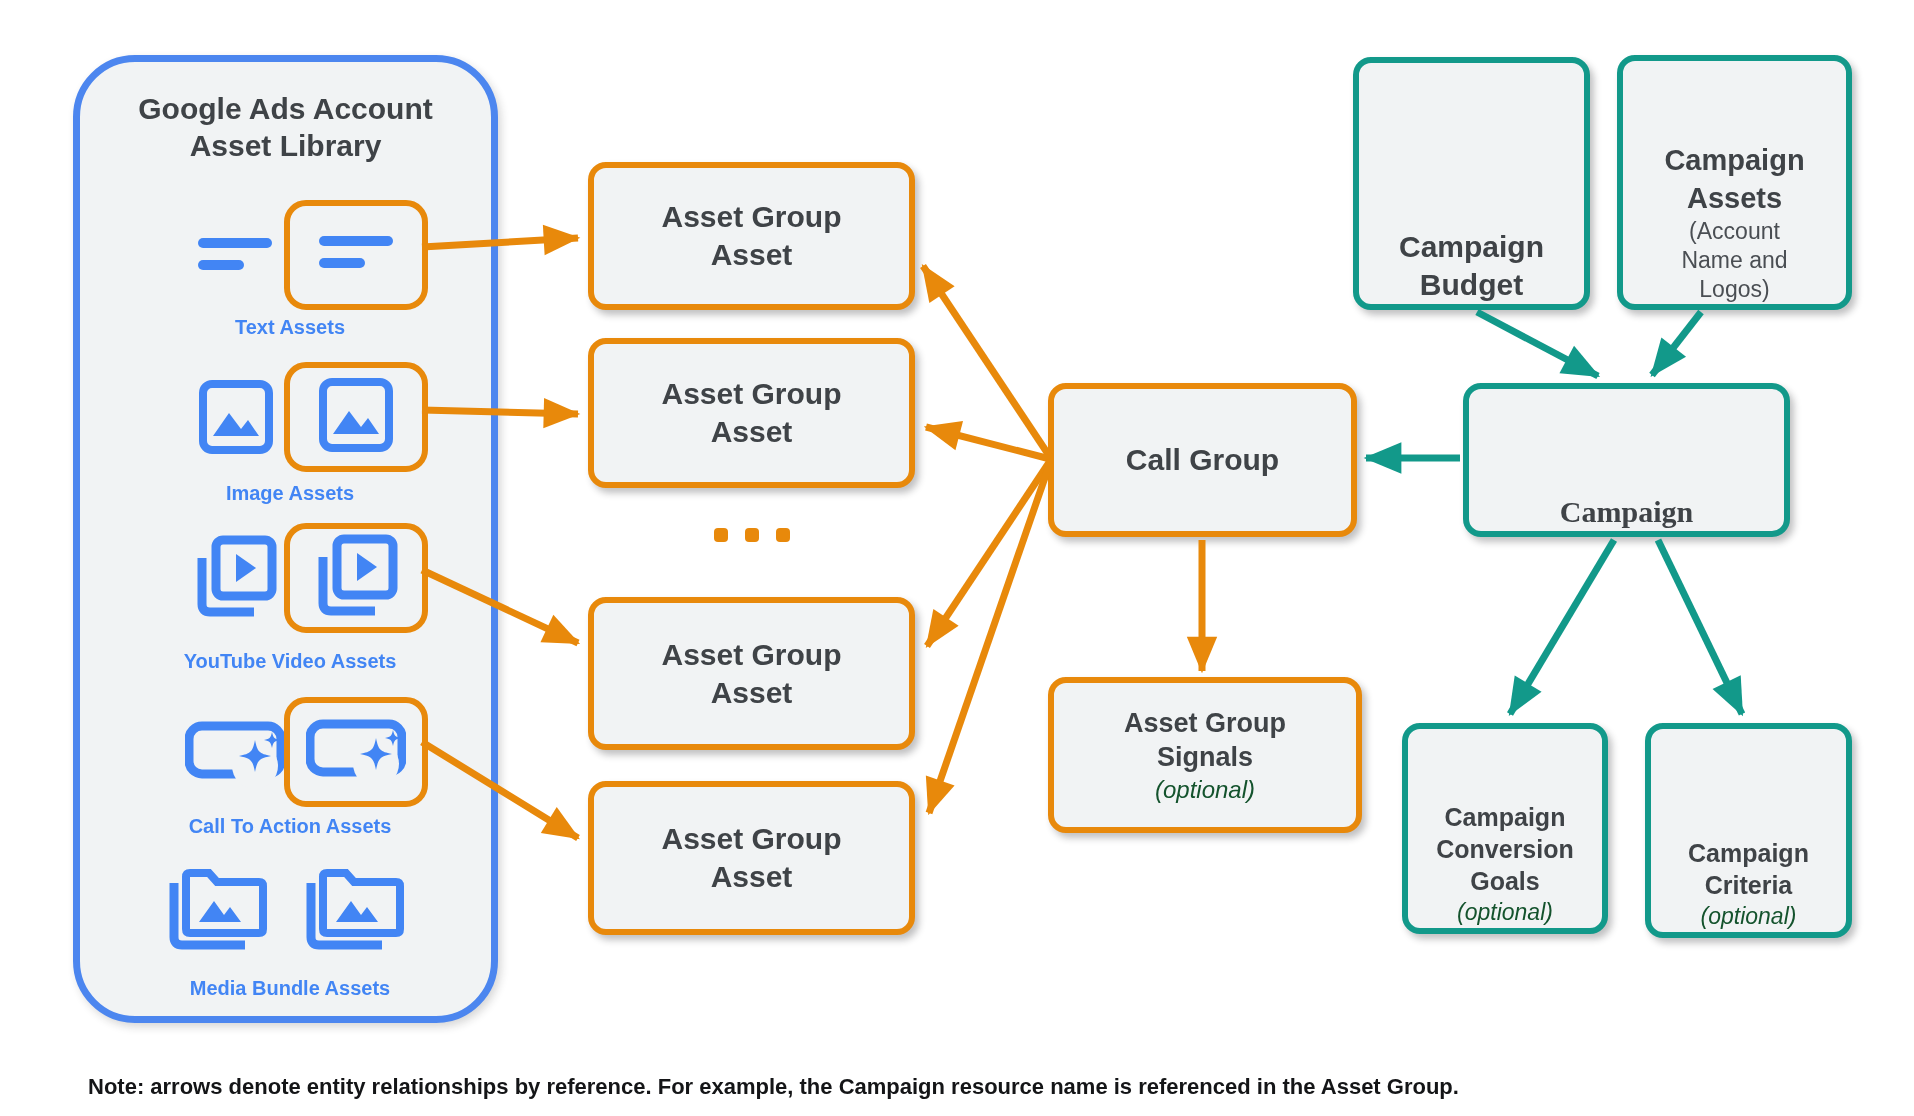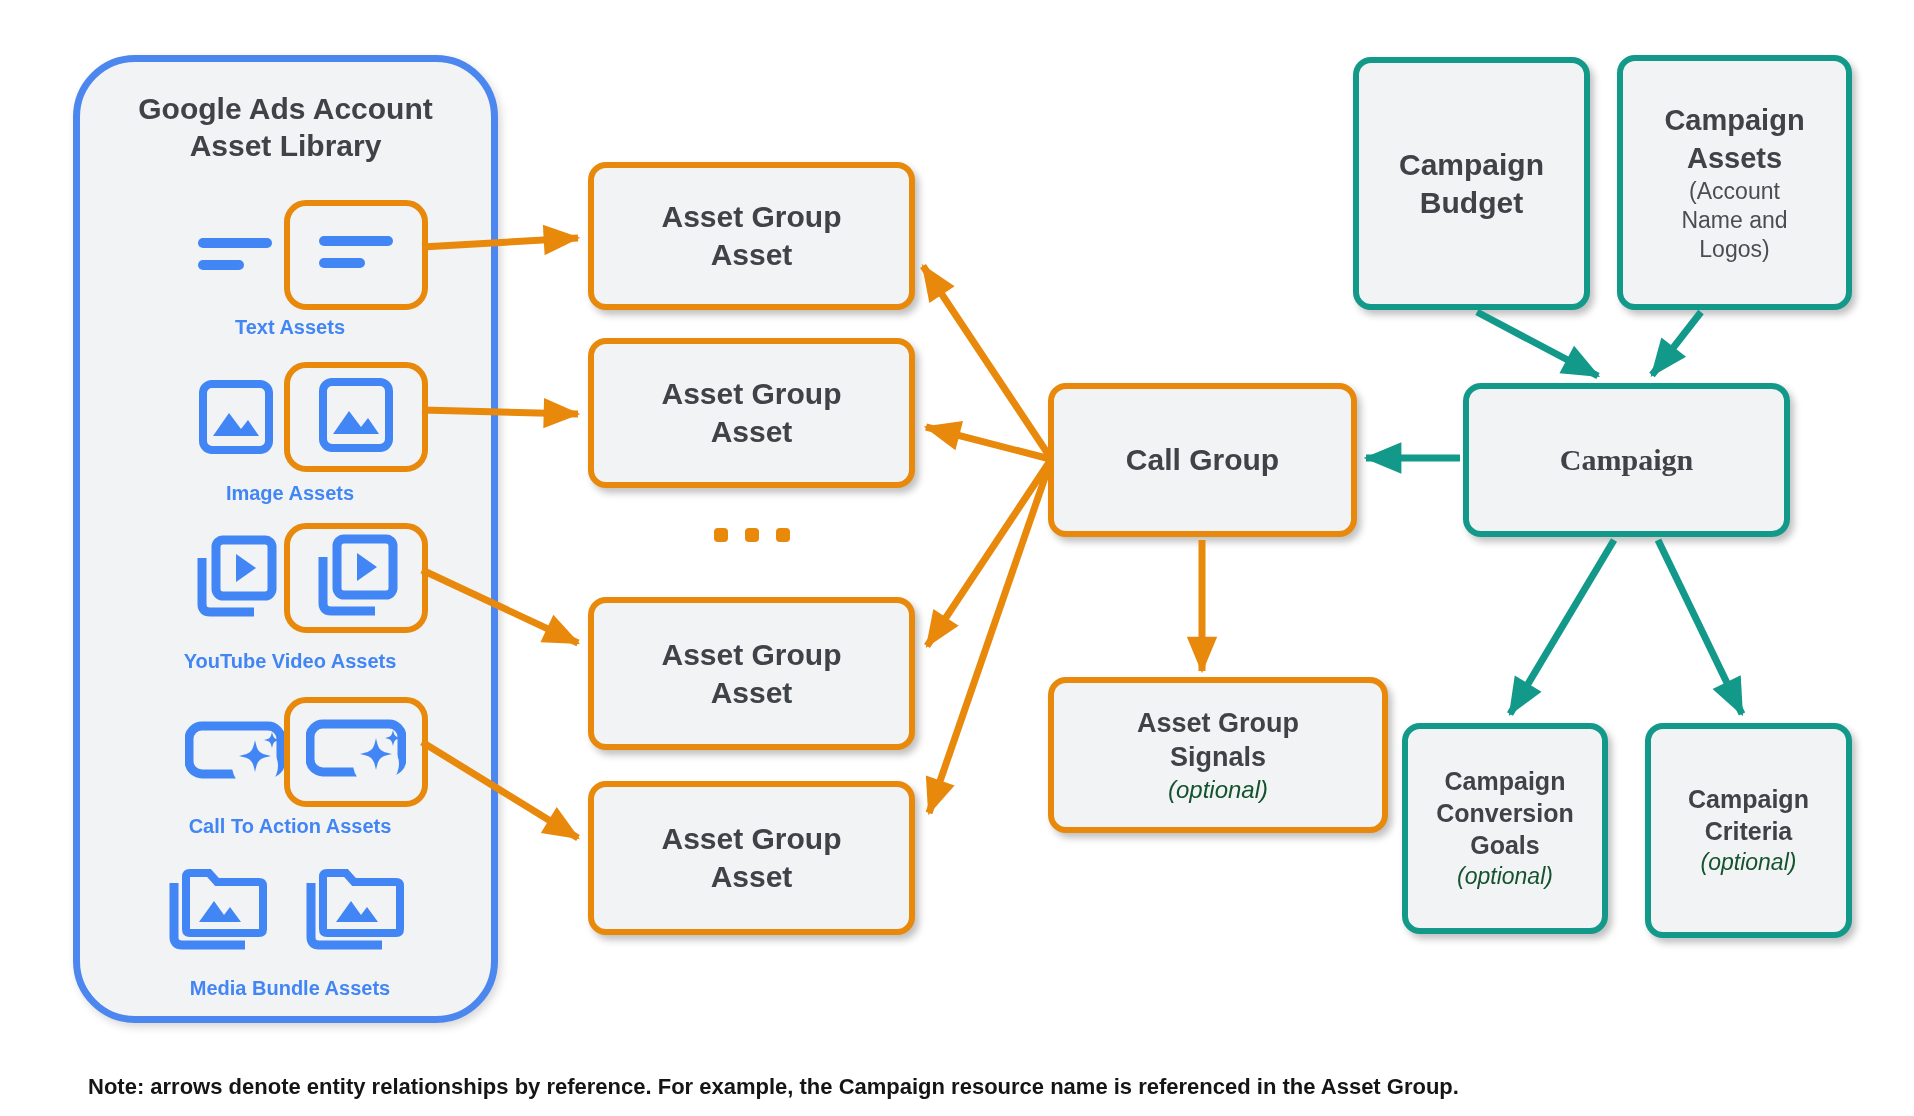--- a/index.html
+++ b/index.html
@@ -32,21 +32,21 @@
   .sr{position:absolute;width:1px;height:1px;overflow:hidden;clip:rect(0 0 0 0);}
 
   
   .node{
     position:absolute;background:var(--box-fill);border-radius:18px;
     display:flex;flex-direction:column;align-items:center;justify-content:center;
     text-align:center;color:var(--text-dark);z-index:2;
     box-shadow:4px 5px 7px rgba(32,33,36,.28);
   }
   .node.orange{border:6px solid var(--orange);}
-  .node.teal{border:6px solid var(--teal);}
+  .node.teal{border:6px solid var(--teal);justify-content:flex-end;}
   .node .t-big{font-size:30px;line-height:38px;font-weight:bold;}
   .node .t-med{font-size:27px;line-height:34px;font-weight:bold;}
   .node .t-sm{font-size:25px;line-height:32px;font-weight:bold;}
   .node .t-sub{font-size:23px;line-height:29px;font-weight:normal;color:#4A4E53;}
   .node .t-opt{font-size:24px;line-height:31px;font-style:italic;color:#14532d;}
 
   
   .dots{position:absolute;left:714px;top:528px;display:flex;gap:17px;z-index:2;}
   .dots .dot{width:14px;height:14px;border-radius:4px;background:var(--orange);}
 
@@ -176,21 +176,21 @@
 <div class="node orange" style="left:588px;top:597px;width:327px;height:153px;">
   <div class="t-big" style="max-width:205px;">Asset Group Asset</div>
 </div>
 <div class="node orange" style="left:588px;top:781px;width:327px;height:154px;">
   <div class="t-big" style="max-width:205px;">Asset Group Asset</div>
 </div>
 
 <div class="node orange" style="left:1048px;top:383px;width:309px;height:154px;">
   <div class="t-big">Call Group</div>
 </div>
-<div class="node orange" style="left:1048px;top:677px;width:340px;height:156px;">
+<div class="node orange" style="left:1048px;top:677px;width:314px;height:156px;">
   <div class="t-med" style="max-width:210px;">Asset Group Signals</div>
   <div class="t-opt">(optional)</div>
 </div>
 
 <div class="node teal" style="left:1353px;top:57px;width:237px;height:253px;">
   <div class="t-big" style="max-width:165px;">Campaign Budget</div>
 </div>
 <div class="node teal" style="left:1617px;top:55px;width:235px;height:255px;">
   <div class="t-big" style="max-width:165px;font-size:29px;">Campaign Assets</div>
   <div class="t-sub" style="max-width:150px;">(Account Name and Logos)</div>

